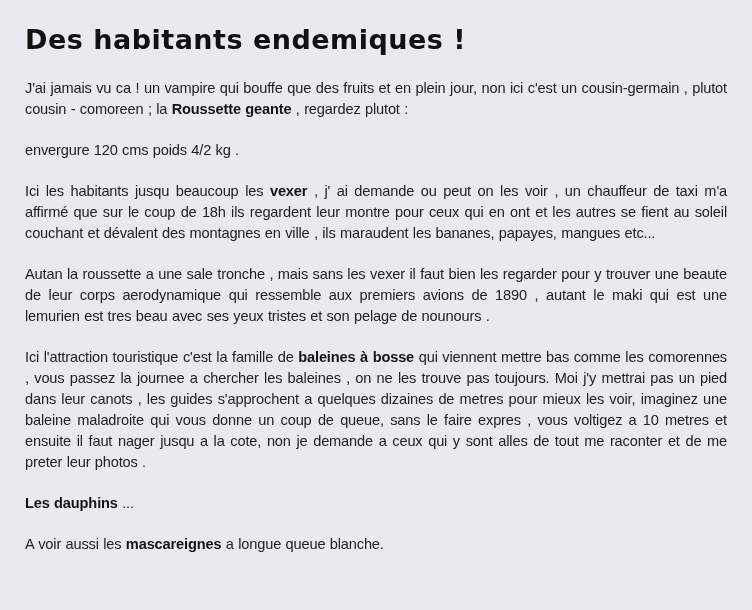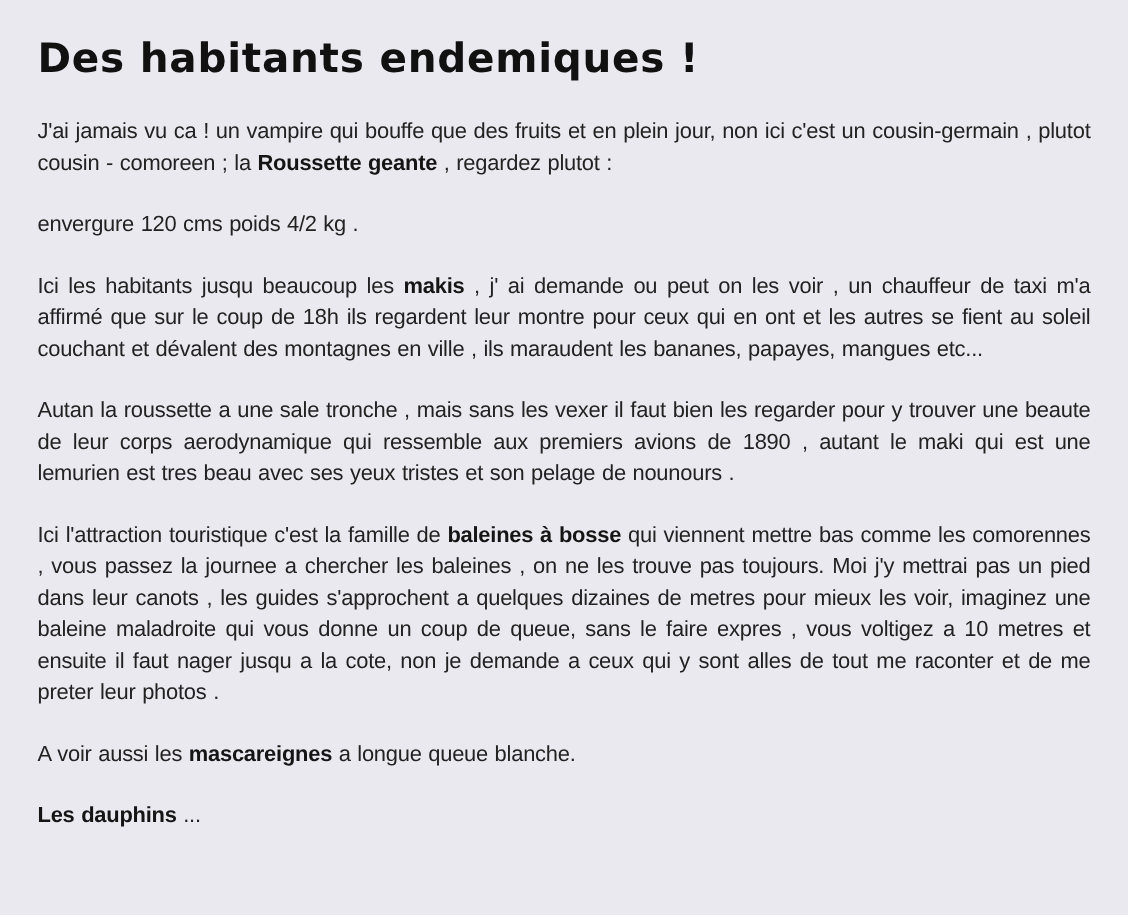--- a/index.html
+++ b/index.html
@@ -41,19 +41,19 @@
   }
 </style>
 </head>
 <body style="background: rgb(233, 233, 239); color: rgb(34, 34, 34);">
 
 <div class="article">
   <h1 style="color: rgb(17, 17, 17);">Des habitants endemiques !</h1>
   <div>
       <p><span>J'ai jamais vu ca ! un vampire qui bouffe que des fruits et en plein jour, non ici  c'est un cousin-germain , plutot cousin - comoreen ; la </span><b>Roussette geante</b><span> , regardez plutot :</span></p>
       <p><span>envergure 120 cms poids 4/2 kg .</span></p>
-      <p><span>Ici les habitants jusqu beaucoup les </span><b>makis</b><span> , j' ai demande ou peut on les voir , un chauffeur de taxi m'a affirmé que sur le coup de 18h ils regardent leur montre pour ceux qui en ont et les autres se fient au soleil couchant  et dévalent  des montagnes en ville , ils maraudent  les bananes, papayes, mangues etc...</span></p>
+      <p><span>Ici les habitants jusqu beaucoup les </span><b>vexer</b><span> , j' ai demande ou peut on les voir , un chauffeur de taxi m'a affirmé que sur le coup de 18h ils regardent leur montre pour ceux qui en ont et les autres se fient au soleil couchant  et dévalent  des montagnes en ville , ils maraudent  les bananes, papayes, mangues etc...</span></p>
       <p><span>Autan la roussette a une sale tronche , mais sans les vexer il faut bien les regarder pour y trouver une beaute de leur corps aerodynamique qui ressemble aux premiers avions de 1890 , autant le maki qui est une lemurien est  tres beau avec ses yeux  tristes et son pelage de nounours .</span></p>
       <p><span>Ici l'attraction touristique c'est la famille de </span><b>baleines à bosse</b><span>  qui viennent mettre bas comme les comorennes , vous passez la journee a chercher les baleines , on ne les trouve pas toujours. Moi j'y mettrai pas un pied dans leur canots , les guides  s'approchent a quelques dizaines de metres pour mieux les voir, imaginez une baleine maladroite qui vous donne un coup de queue, sans le faire expres , vous voltigez a 10 metres et ensuite il faut nager jusqu a la cote, non je demande  a ceux qui y sont alles de tout me raconter et de me preter leur photos .</span></p>
+      <p><b>Les dauphins</b><span> ...</span></p>
       <p><span>A voir aussi  les </span><b>mascareignes</b><span>  a longue queue blanche.</span></p>
-      <p><b>Les dauphins</b><span> ...</span></p>
     </div>
 </div>
 
 </body></html>

